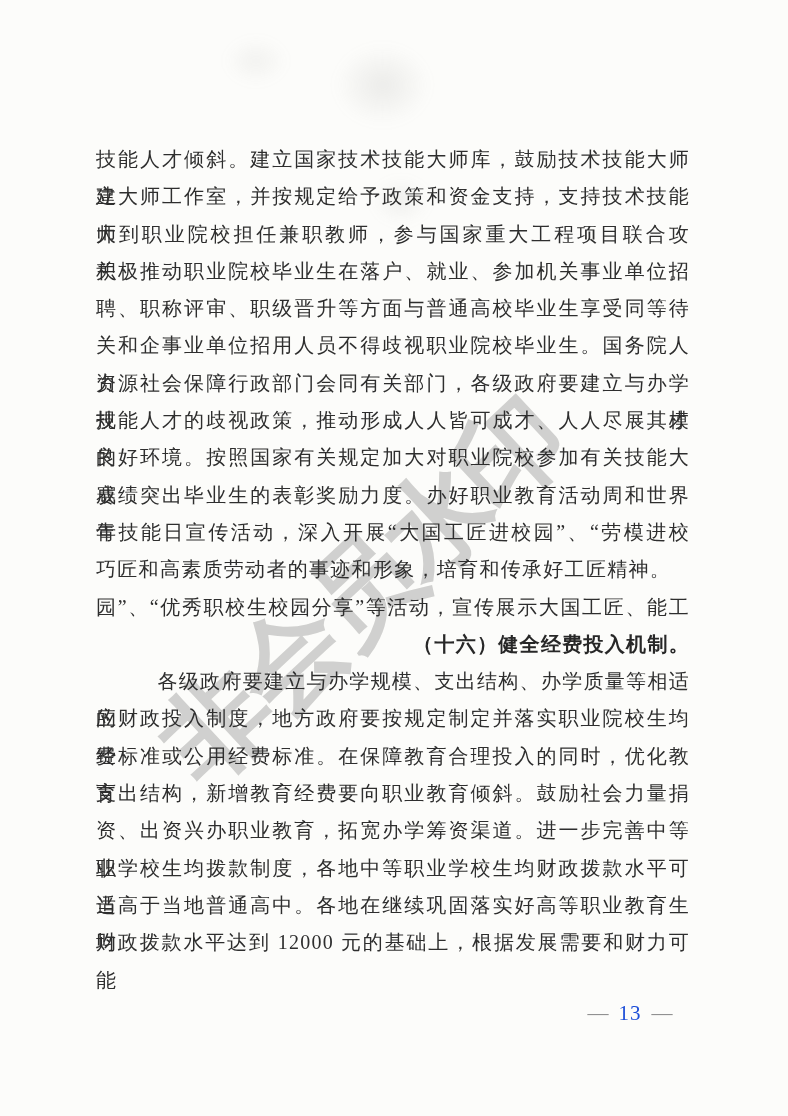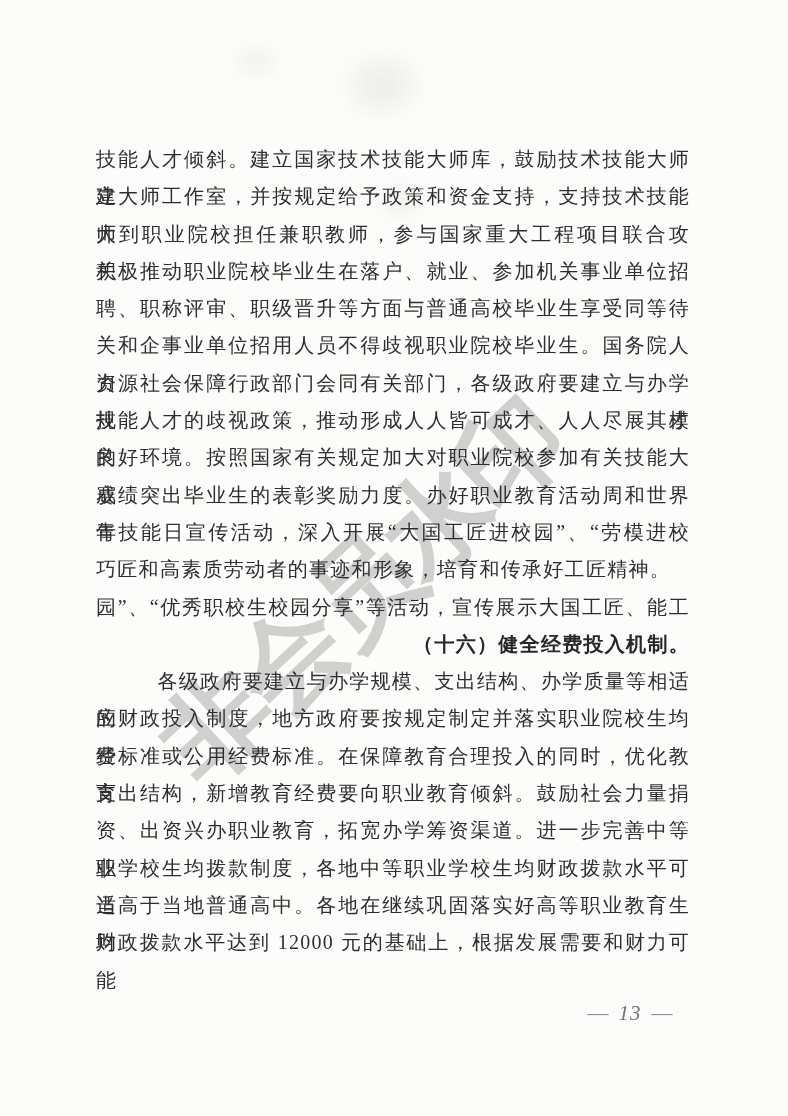--- a/index.html
+++ b/index.html
@@ -77,21 +77,21 @@
     top: 1000px;
     left: 555px;
     width: 150px;
     text-align: center;
     font-size: 21px;
     line-height: 26px;
     color: #3c3c3c;
     white-space: nowrap;
   }
   .footer .dash { color: #8b8b8b; }
-  .footer .num { color: #737373; margin: 0 10px; letter-spacing: 1px; font-style: italic; }
+  .footer .num { color: #1d4ed8; margin: 0 10px; letter-spacing: 1px; }
 </style>
 </head>
 <body>
 
 <div class="page">
 
   <div class="smudge a"></div>
   <div class="smudge b"></div>
   <div class="smudge c"></div>
 

